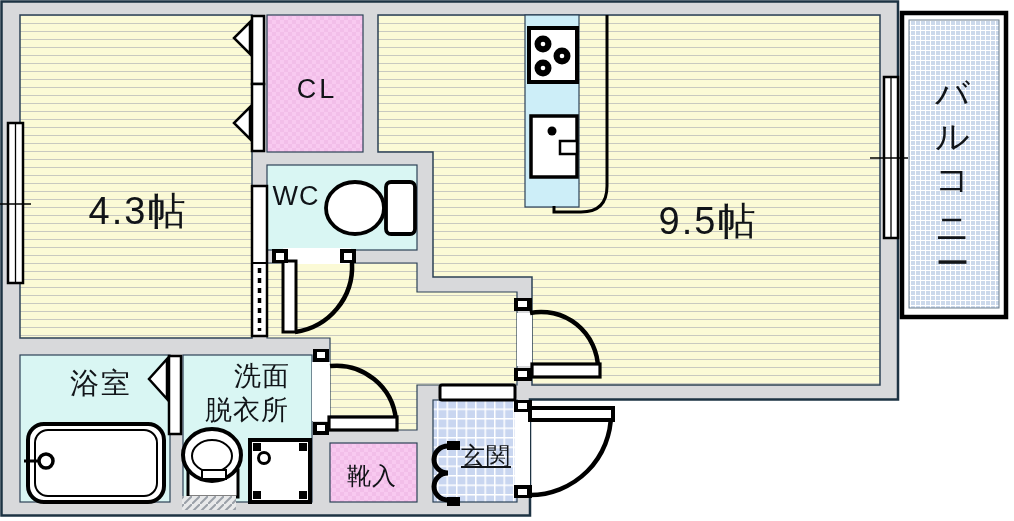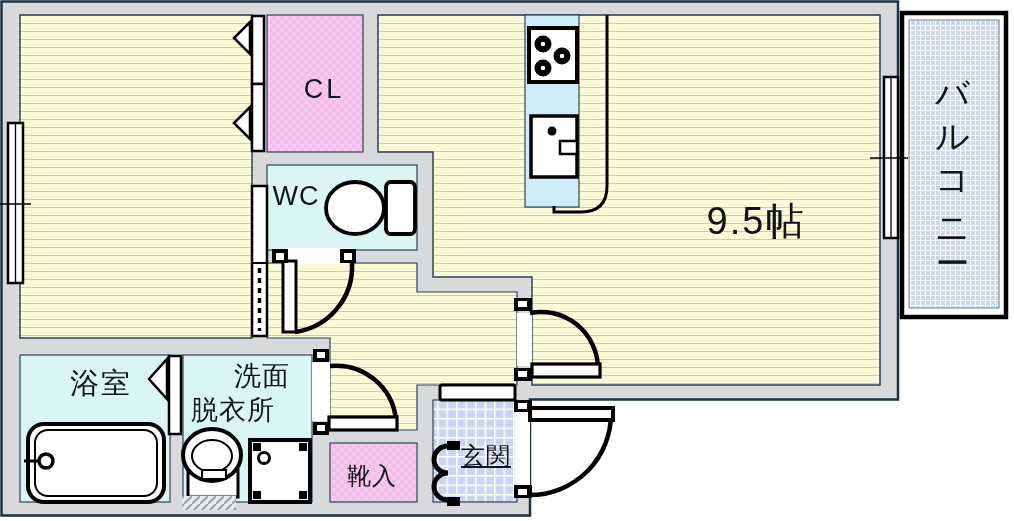--- a/index.html
+++ b/index.html
@@ -185,31 +185,32 @@
     <circle cx="264" cy="458" r="5.5" fill="#ffffff" stroke="#000000" stroke-width="3"></circle>
     <rect x="253" y="443" width="8" height="8" fill="#000000"></rect>
     <rect x="299" y="443" width="8" height="8" fill="#000000"></rect>
     <rect x="253" y="491" width="8" height="8" fill="#000000"></rect>
     <rect x="299" y="491" width="8" height="8" fill="#000000"></rect>
   </g>
 
   <rect x="182" y="496" width="54" height="14" fill="url(#p-hatch)" stroke="none"></rect>
 </svg>
 
-
-<div class="lbl lbl-small" style="left:317px;top:89px;letter-spacing:3px;margin-left:7px;">CL</div>
+<div class="lbl lbl-room-size" style="left:138px;top:211px;">4.3帖</div>
+
+<div class="lbl lbl-small" style="left:317px;top:89px;letter-spacing:3px;">CL</div>
 
 <div class="lbl lbl-small" style="left:296px;top:196px;">WC</div>
 
-<div class="lbl lbl-room-size" style="left:756px;top:221px;">9.5帖</div>
+<div class="lbl lbl-room-size" style="left:708px;top:221px;">9.5帖</div>
 
 <div class="lbl lbl-vertical" style="left:953px;top:55px;transform:translate(-50%,0);">バルコニー</div>
 
 <div class="lbl lbl-med" style="left:101px;top:384px;">浴室</div>
 
 <div class="lbl lbl-small" style="left:262px;top:376px;">洗面</div>
-<div class="lbl lbl-small" style="left:233px;top:410px;">脱衣所</div>
+<div class="lbl lbl-small" style="left:247px;top:410px;">脱衣所</div>
 
 <div class="lbl lbl-xs" style="left:372px;top:476px;text-align:right;">靴入</div>
 
 <div class="lbl lbl-xs" style="left:486px;top:456px;text-decoration:underline;">玄関</div>
 
 </div>
 
 </body></html>

